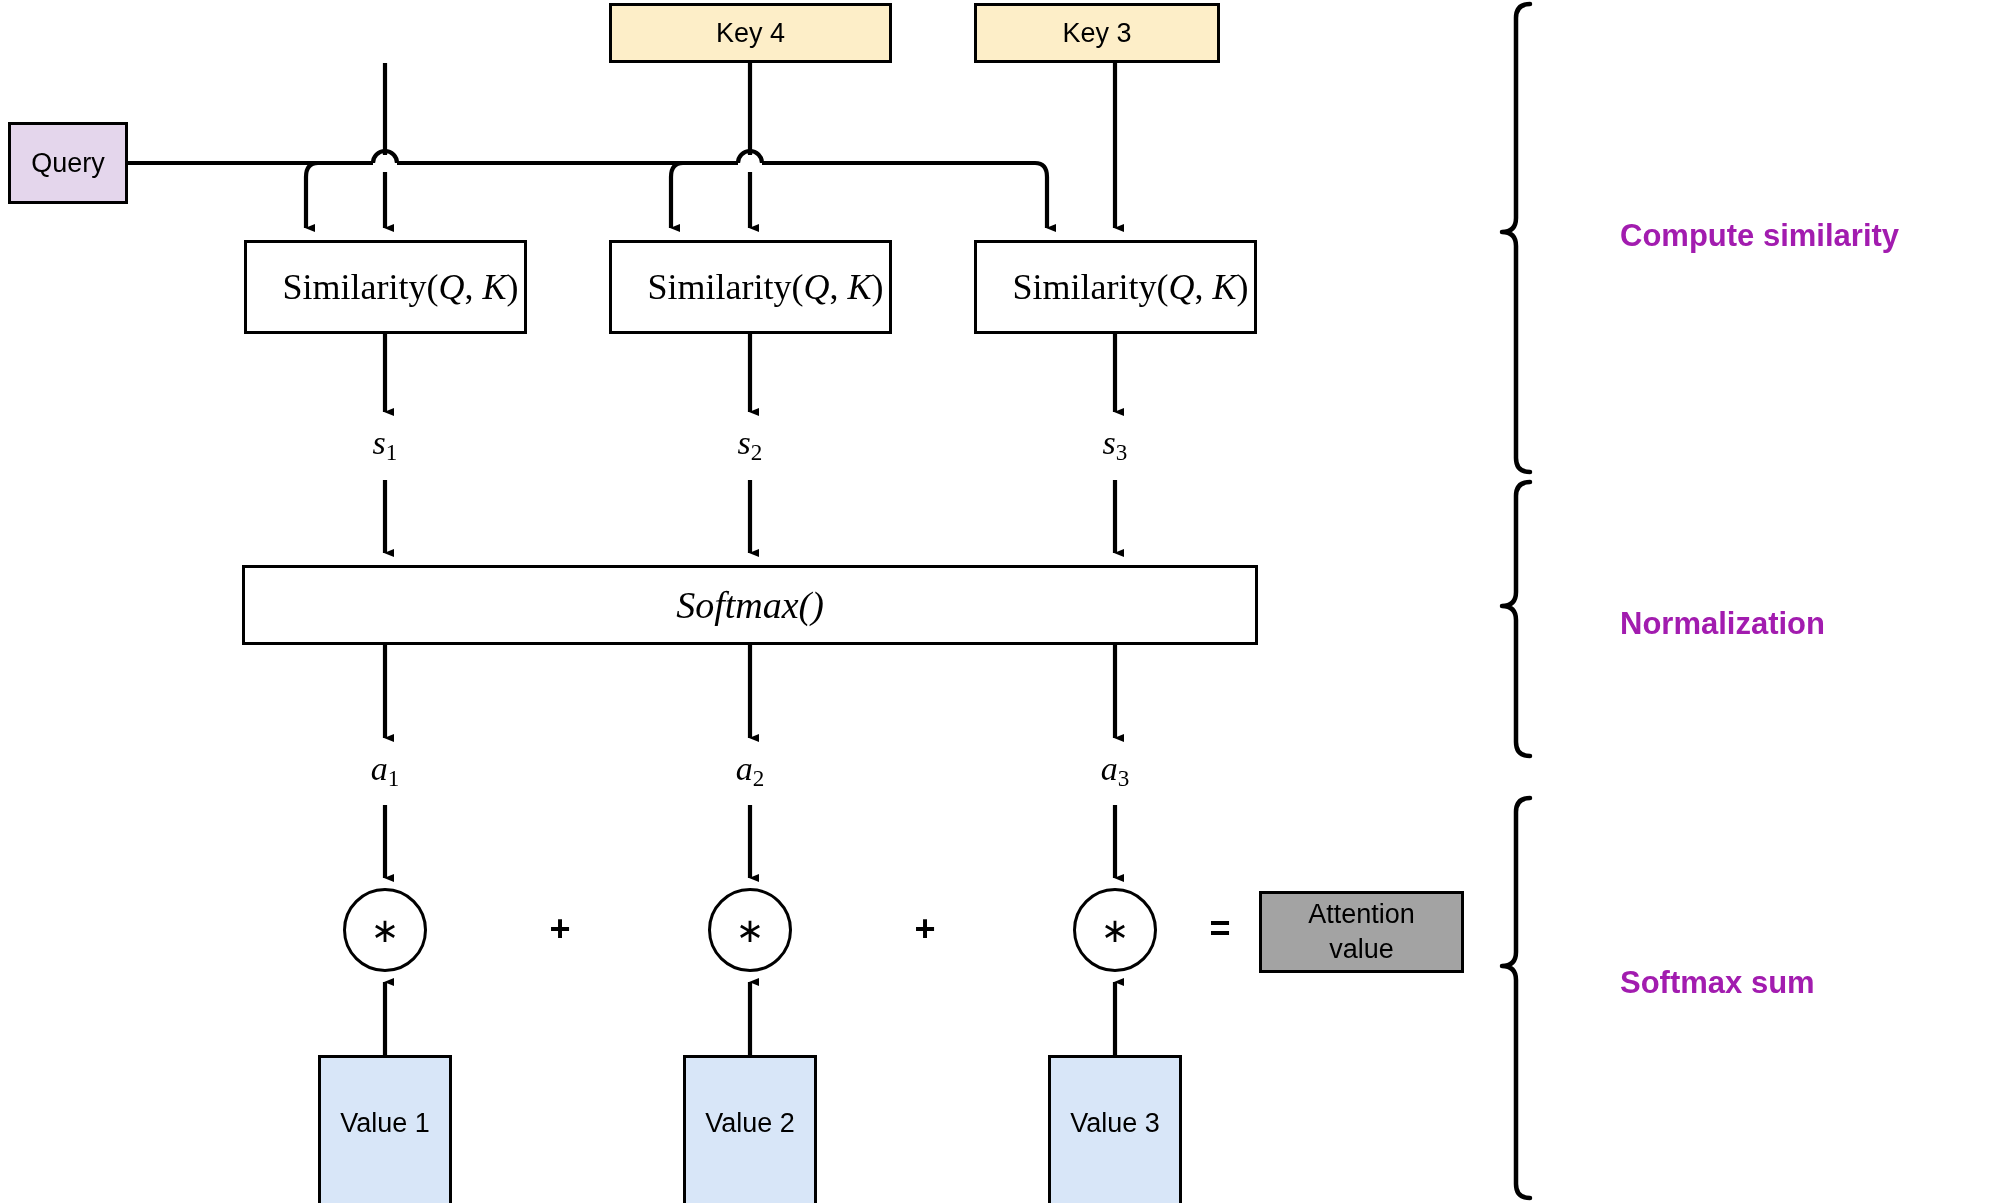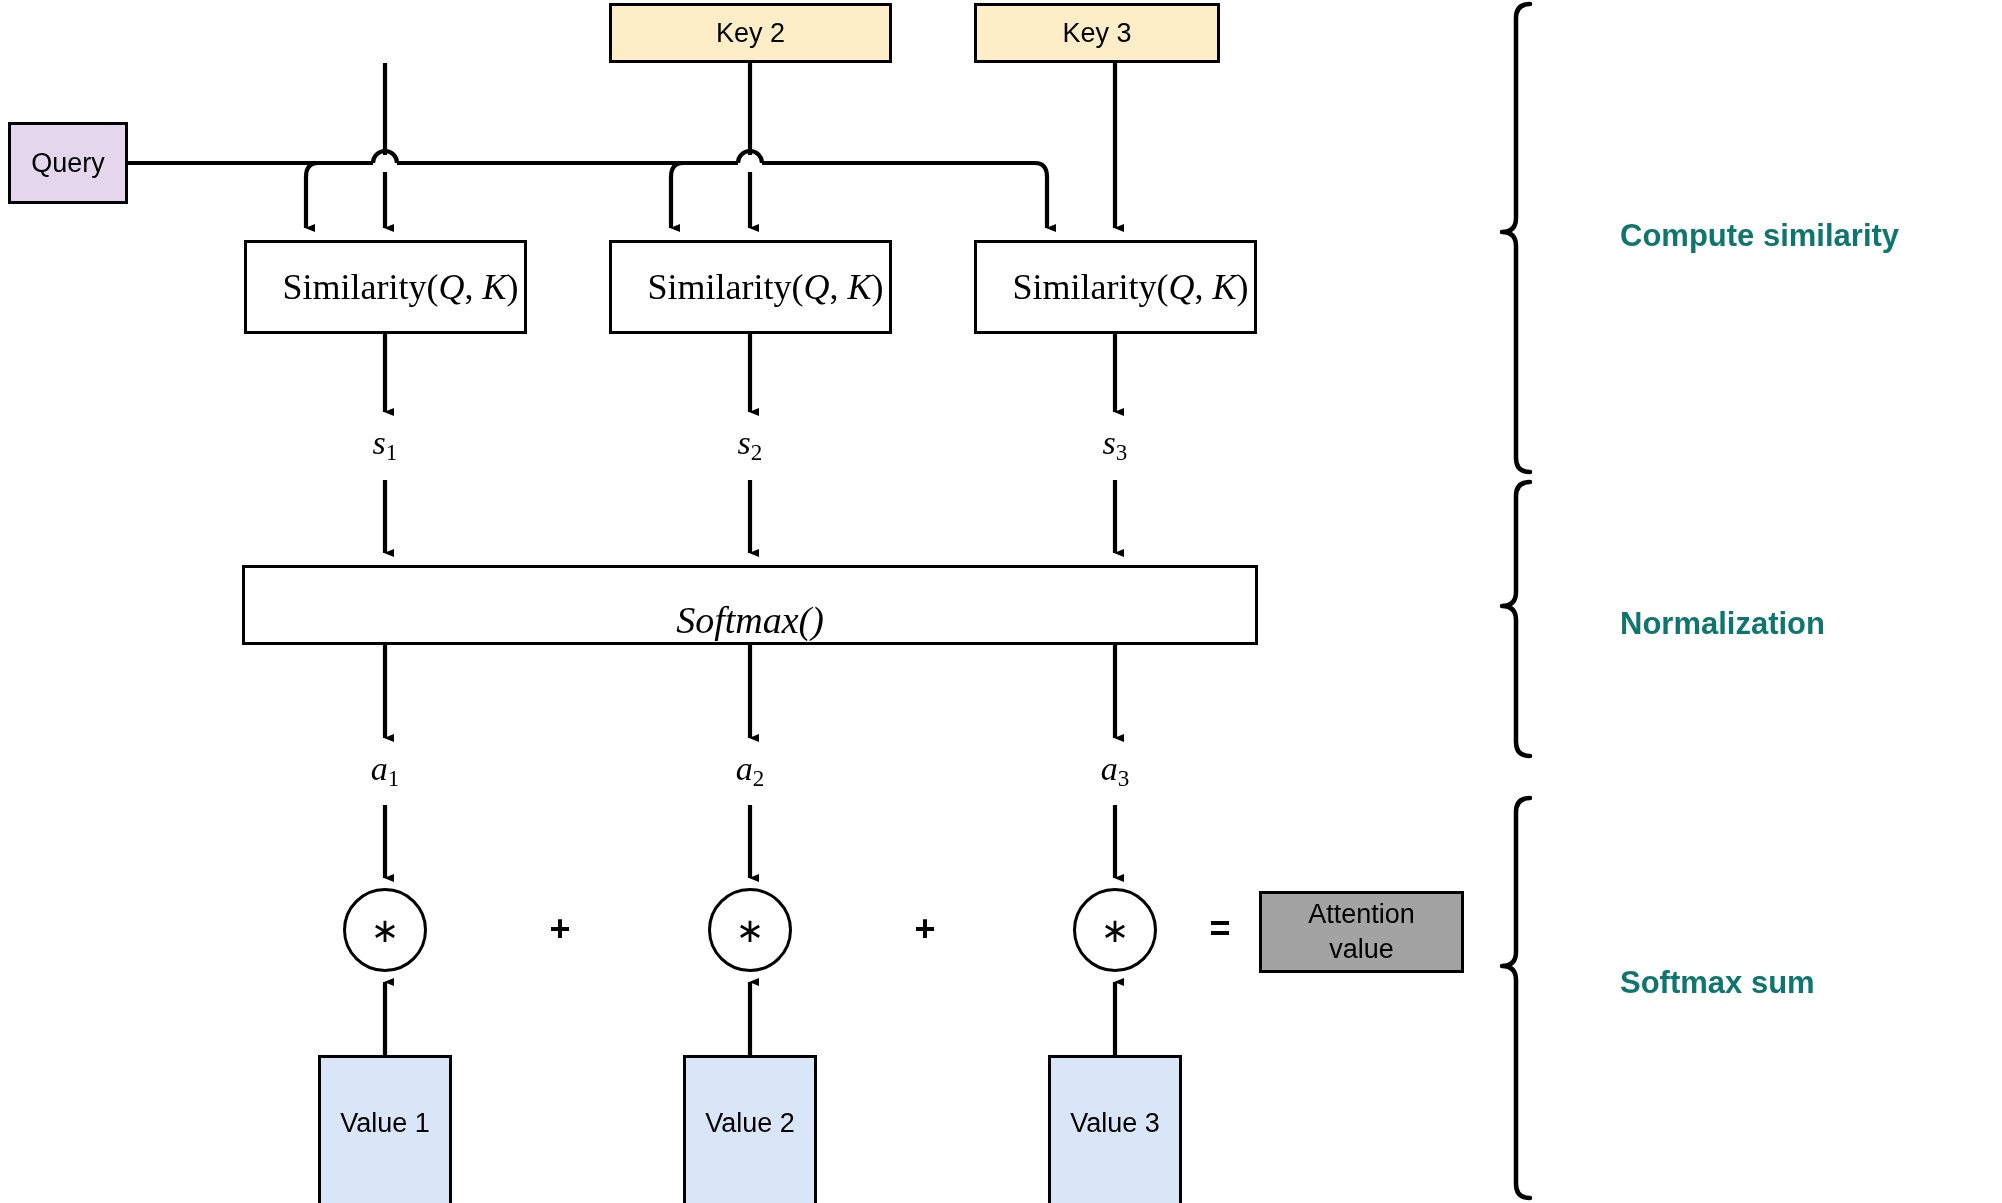--- a/index.html
+++ b/index.html
@@ -124,21 +124,21 @@
     font-size: 34px;
     color: #000;
     z-index: 3;
   }
 
   .stage-label {
     position: absolute;
     font-family: "Liberation Sans", sans-serif;
     font-weight: bold;
     font-size: 31px;
-    color: #0f766e;
+    color: #a21caf;
     white-space: nowrap;
     z-index: 3;
   }
 </style>
 </head>
 <body>
 
 <div id="canvas">
 
   <svg id="wires" viewBox="0 0 2002 1203" xmlns="http://www.w3.org/2000/svg">
@@ -196,21 +196,21 @@
     </g>
 
     <g stroke="#000" stroke-width="4.5" fill="none" stroke-linecap="round" stroke-linejoin="round">
       <path d="M1530,4 q-14,0 -14,14 L1516,218 q0,14 -14,14 q14,0 14,14 L1516,458 q0,14 14,14"></path>
       <path d="M1530,482 q-14,0 -14,14 L1516,592 q0,14 -14,14 q14,0 14,14 L1516,742 q0,14 14,14"></path>
       <path d="M1530,798 q-14,0 -14,14 L1516,952 q0,14 -14,14 q14,0 14,14 L1516,1184 q0,14 14,14"></path>
     </g>
   </svg>
 
   <div class="node key-box" style="left:609px; top:3px; width:283px; height:60px;">
-    <span>Key 2</span>
+    <span>Key 4</span>
   </div>
   <div class="node key-box" style="left:974px; top:3px; width:246px; height:60px;">
     <span>Key 3</span>
   </div>
 
   <div class="node query-box" style="left:8px; top:122px; width:120px; height:82px;">
     <span>Query</span>
   </div>
 
   <div class="node sim-box" style="left:244px; top:240px; width:283px; height:94px;">
@@ -232,21 +232,21 @@
   <div class="score-label" style="left:335px; top:424px; width:100px;">
     <span class="mathvar">s</span><span class="mathsub">1</span>
   </div>
   <div class="score-label" style="left:700px; top:424px; width:100px;">
     <span class="mathvar">s</span><span class="mathsub">2</span>
   </div>
   <div class="score-label" style="left:1065px; top:424px; width:100px;">
     <span class="mathvar">s</span><span class="mathsub">3</span>
   </div>
 
-  <div class="node softmax-box" style="left:242px; top:565px; width:1016px; height:80px;align-items:flex-end;">
+  <div class="node softmax-box" style="left:242px; top:565px; width:1016px; height:80px;">
     <span>Softmax()</span>
   </div>
 
   <div class="score-label" style="left:335px; top:750px; width:100px;">
     <span class="mathvar">a</span><span class="mathsub">1</span>
   </div>
   <div class="score-label" style="left:700px; top:750px; width:100px;">
     <span class="mathvar">a</span><span class="mathsub">2</span>
   </div>
   <div class="score-label" style="left:1065px; top:750px; width:100px;">

